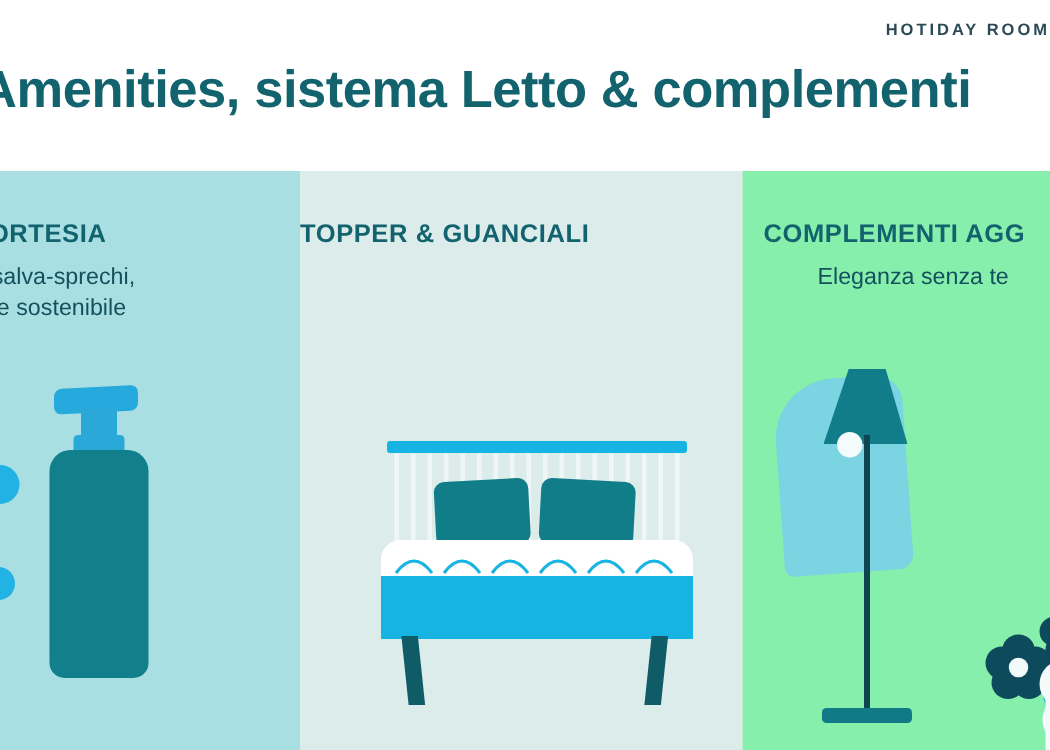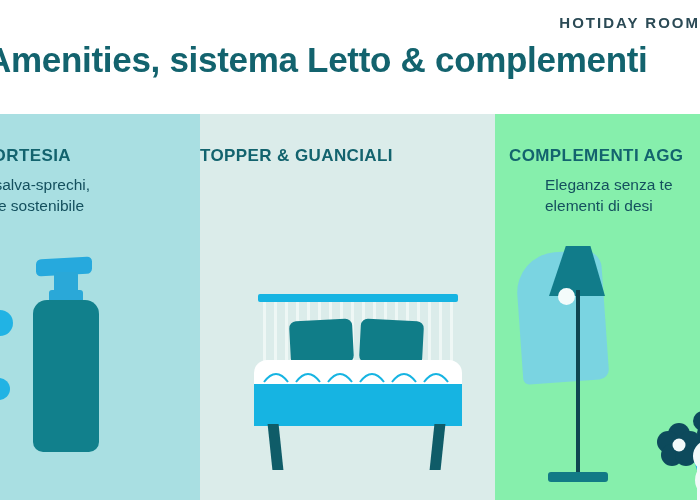--- a/index.html
+++ b/index.html
@@ -20,21 +20,21 @@
     height: 500px;
     background: #ffffff;
     overflow: hidden;
   }
 
   
   .brand {
     position: absolute;
     top: 14px;
     right: 0px;
-    font-size: 15px;
+    font-size: 11px;
     font-weight: 700;
     letter-spacing: 2.0px;
     color: #2b4a55;
     white-space: nowrap;
   }
   .title {
     position: absolute;
     top: 40px;
     left: -14px;
     width: 740px;
@@ -287,21 +287,20 @@
         <div class="bed-base"></div>
         <div class="bed-leg leg-l"></div>
         <div class="bed-leg leg-r"></div>
       </div>
     </div>
 
     <div class="col col-c">
       <div class="col-head">COMPLEMENTI AGG</div>
       <div class="col-sub">
         <div>Eleganza senza te</div>
-        <div>elementi di desi</div>
       </div>
 
       <div class="art" style="left:12px; top:132px;">
         <div class="glow"></div>
         <div class="shade"></div>
         <div class="bulb"></div>
         <div class="lamp-stem"></div>
         <div class="lamp-base"></div>
 
         <div class="vase">

